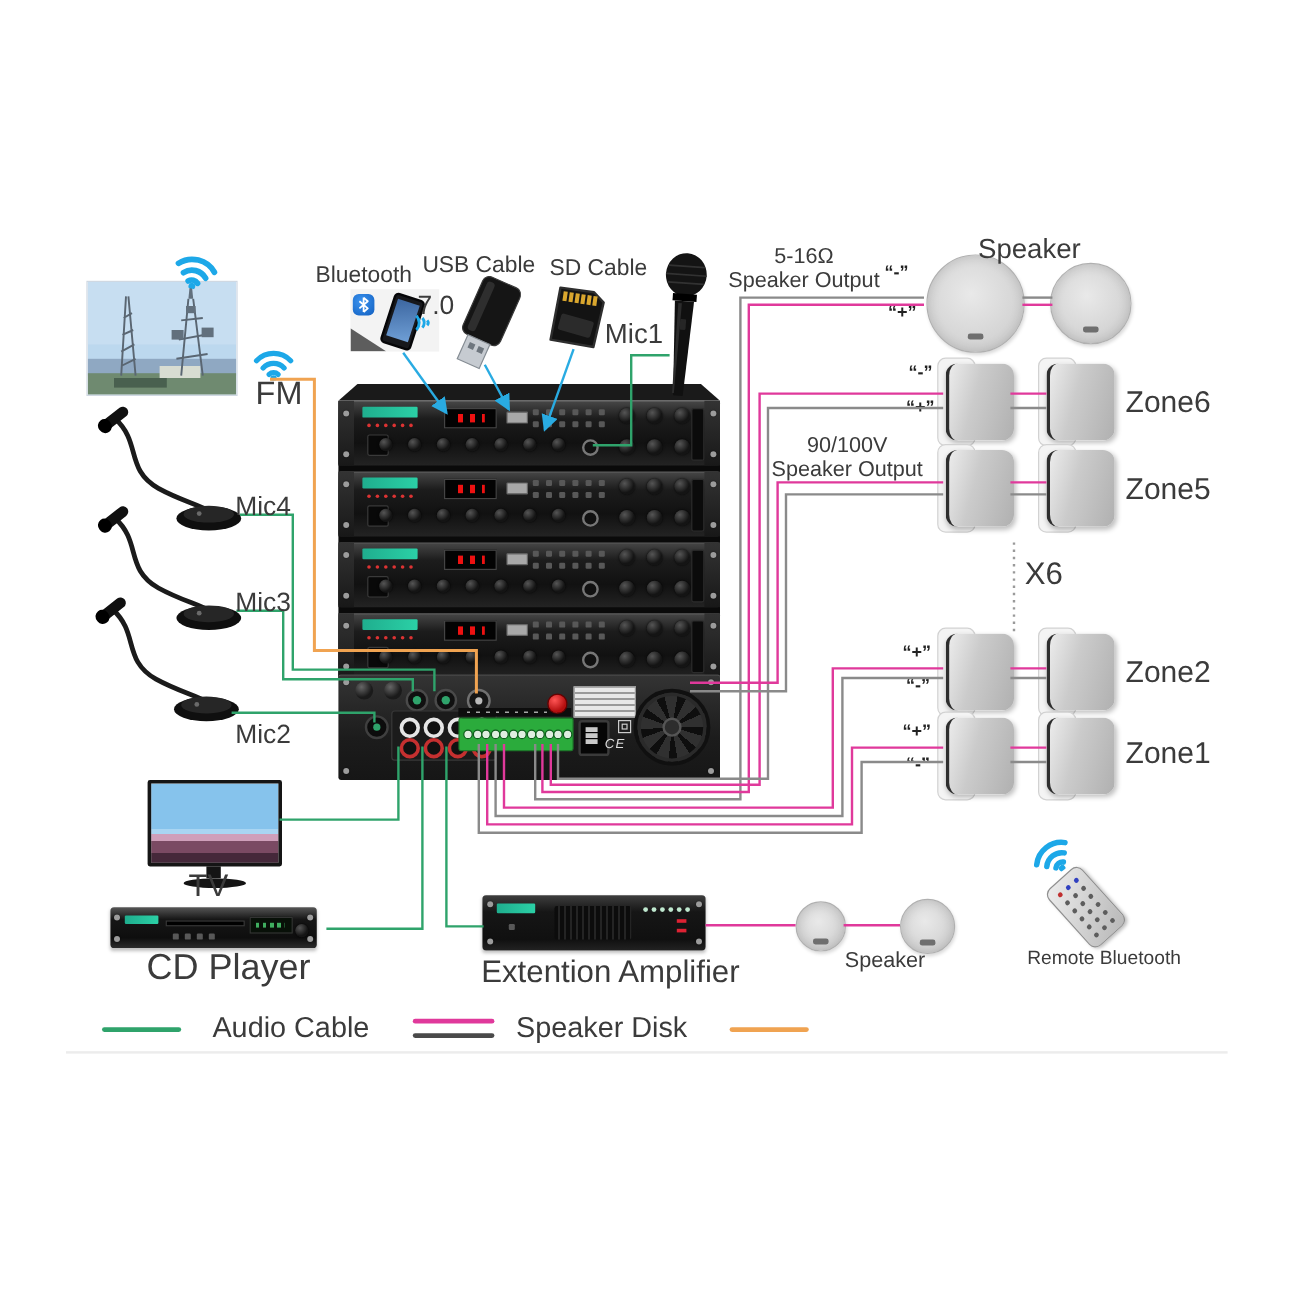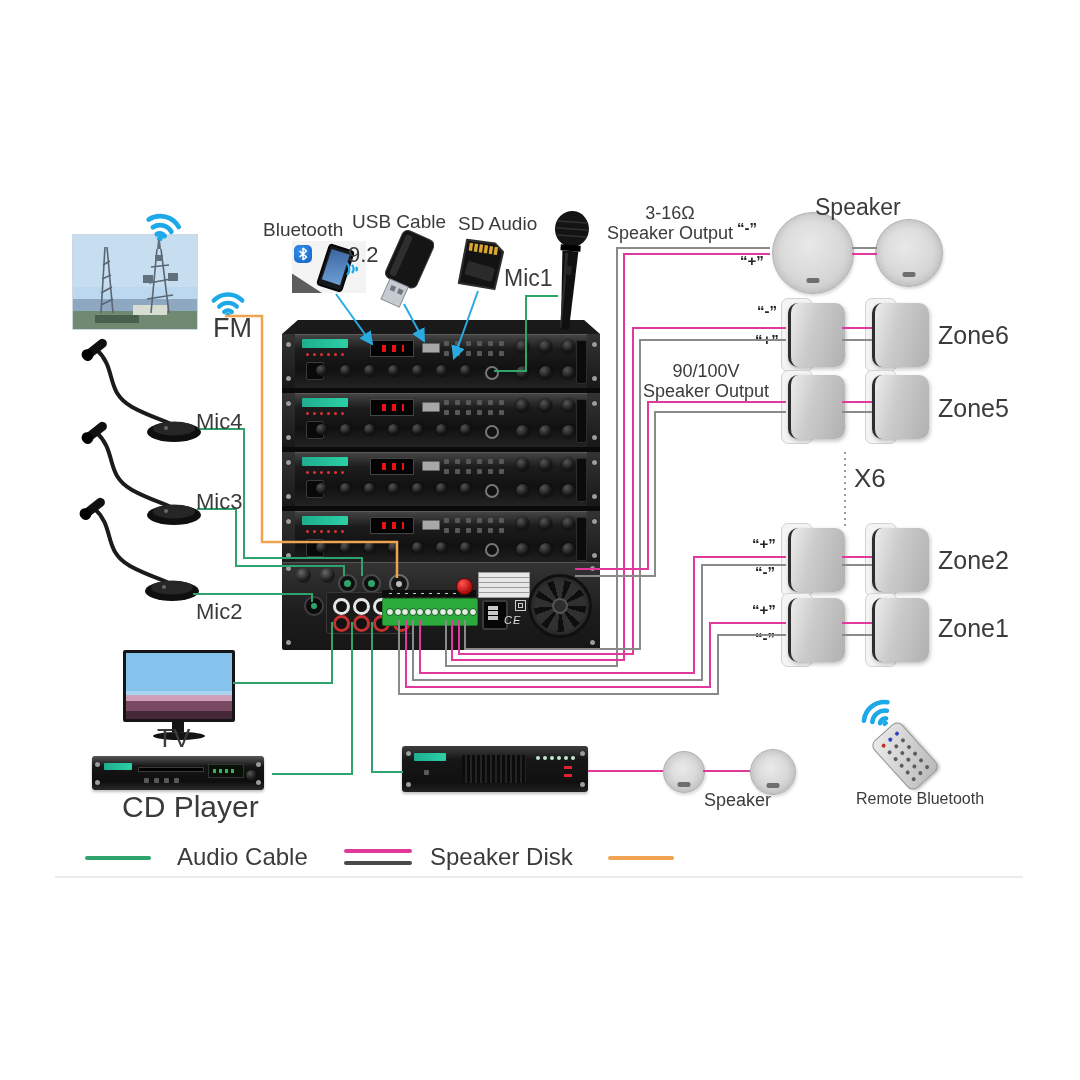--- a/index.html
+++ b/index.html
@@ -177,23 +177,23 @@
     <g stroke="#1da8e8" stroke-width="4" fill="none" stroke-linecap="round">
       <path d="M7 17 A18 18 0 0 1 33 17"></path>
         <path d="M12 22.5 A11 11 0 0 1 28 22.5"></path>
         <path d="M16.6 27.4 A5 5 0 0 1 23.4 27.4"></path>
     </g>
       <circle cx="20" cy="30.4" r="2.4" fill="#1da8e8"></circle>
   </svg>
 
   <div class="lbl" style="left:213px;top:314px;font-size:27px;z-index:8">FM</div>
   <div class="lbl" style="left:263px;top:220px;font-size:19px;z-index:8">Bluetooth</div>
-  <div class="lbl" style="left:348px;top:243px;font-size:22px;z-index:8">9.2</div>
+  <div class="lbl" style="left:348px;top:243px;font-size:22px;z-index:8">7.0</div>
   <div class="lbl" style="left:352px;top:212px;font-size:19px;z-index:8">USB Cable</div>
-  <div class="lbl" style="left:458px;top:214px;font-size:19px;z-index:8">SD Audio</div>
+  <div class="lbl" style="left:458px;top:214px;font-size:19px;z-index:8">SD Cable</div>
 
   <div class="btblock">
     <div class="sleeve"></div>
     <div class="phone"></div>
     <div class="btlogo">
       <svg width="18" height="18" viewBox="0 0 18 18">
           <path d="M9 3 L9 15 M9 3 L12.5 6 L5.5 12 M5.5 6 L12.5 12 L9 15" stroke="#fff" stroke-width="1.5" fill="none" stroke-linejoin="round"></path>
         </svg>
     </div>
     <svg class="abs" style="left:52px;top:14px" width="20" height="26" viewBox="0 0 20 26">
@@ -506,21 +506,21 @@
     </div>
   </div>
 
   <div class="lbl" style="left:815px;top:195px;font-size:23px;z-index:8">Speaker</div>
   <div class="cspk" style="left:772px;top:212px;width:80px;height:80px"></div>
   <div class="cspk" style="left:875px;top:219px;width:66px;height:66px"></div>
   <div class="pol" style="left:737px;top:219px">“-”</div>
   <div class="pol" style="left:740px;top:252px">“+”</div>
 
   <div class="lbl ctr" style="left:600px;top:204px;width:140px;font-size:18px;z-index:8">
-    <div>3-16Ω</div>
+    <div>5-16Ω</div>
     <div>Speaker Output</div>
   </div>
   <div class="lbl ctr" style="left:638px;top:362px;width:136px;font-size:18px;z-index:8">
     <div>90/100V</div>
     <div>Speaker Output</div>
   </div>
 
   <div class="wspk" style="left:788px;top:303px">
       <div class="back"></div>
       <div class="front"></div>
@@ -602,20 +602,21 @@
     <div class="vents abs" style="left:60px;top:9px"></div>
     <i class="eledr" style="left:162px;top:20px"></i>
     <i class="eledr" style="left:162px;top:28px"></i>
   <i class="eled" style="left: 134px; top: 10px;"></i>
       <i class="eled" style="left: 141px; top: 10px;"></i>
       <i class="eled" style="left: 148px; top: 10px;"></i>
       <i class="eled" style="left: 155px; top: 10px;"></i>
       <i class="eled" style="left: 162px; top: 10px;"></i>
       <i class="eled" style="left: 169px; top: 10px;"></i>
     </div>
+  <div class="lbl" style="left:401px;top:795px;font-size:26px;z-index:8">Extention Amplifier</div>
 
   <div class="cspk" style="left:663px;top:751px;width:40px;height:40px"></div>
   <div class="cspk" style="left:750px;top:749px;width:44px;height:44px"></div>
   <div class="lbl" style="left:704px;top:791px;font-size:18px;z-index:8">Speaker</div>
 
   <div class="remote-body">
       <i class="rbtn red" style="left: 7px; top: 7px;"></i>
       <i class="rbtn blue" style="left: 16px; top: 7px;"></i>
       <i class="rbtn blue" style="left: 25px; top: 7px;"></i>
       <i class="rbtn" style="left: 7px; top: 16px;"></i>

